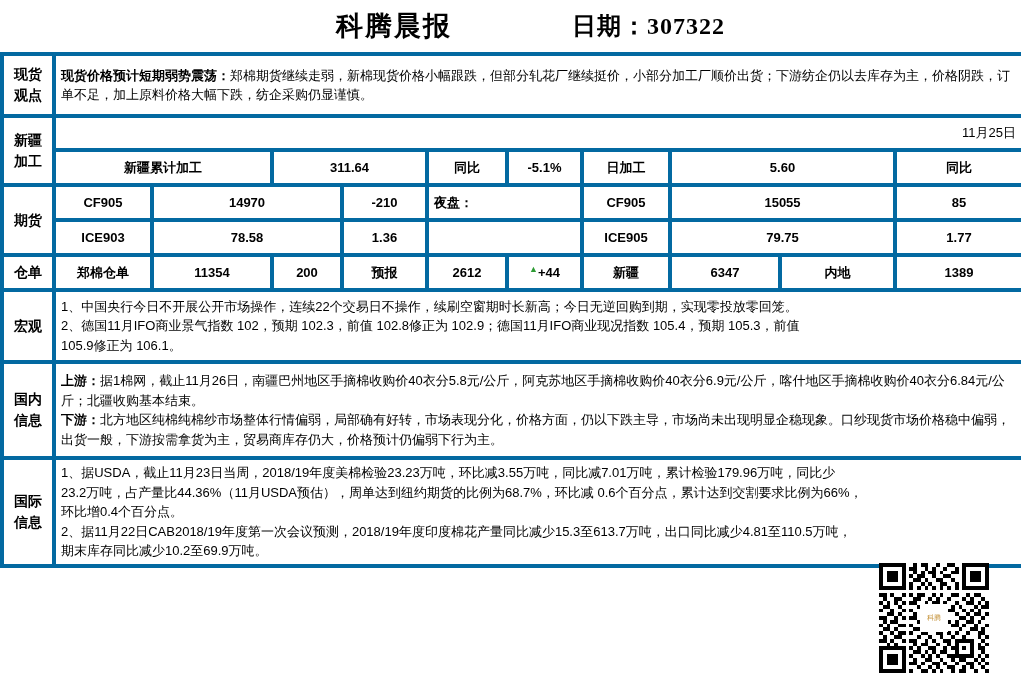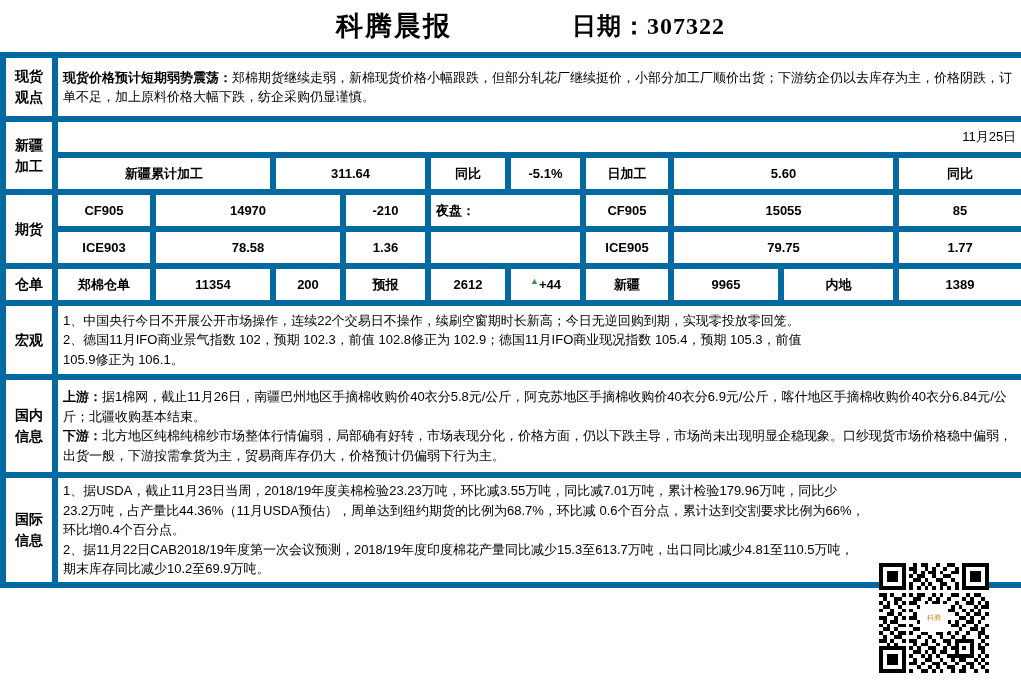--- a/index.html
+++ b/index.html
@@ -42,21 +42,21 @@
     letter-spacing: 1px;
   }
   
   table.main {
     border-collapse: collapse;
     table-layout: fixed;
     width: 1021px;
     font-size: 13px;
   }
   table.main td {
-    border: 6px solid #0369a1;
+    border: 4px solid #0369a1;
     padding: 3px 5px;
     vertical-align: middle;
     line-height: 1.5;
   }
   .rowlabel {
     width: 50px;
     text-align: center;
     font-weight: bold;
     font-size: 14px;
     line-height: 1.35;
@@ -190,21 +190,21 @@
 
     <tr>
       <td class="rowlabel">仓单</td>
       <td class="ctr h-row">郑棉仓单</td>
       <td class="ctr h-row">11354</td>
       <td class="ctr h-row">200</td>
       <td class="ctr h-row">预报</td>
       <td class="ctr h-row">2612</td>
       <td class="ctr h-row"><span class="green-mark">▲</span><span>+44</span></td>
       <td class="ctr h-row">新疆</td>
-      <td class="ctr h-row">9965</td>
+      <td class="ctr h-row">6347</td>
       <td class="ctr h-row">内地</td>
       <td class="ctr h-row">1389</td>
     </tr>
 
     <tr>
       <td class="rowlabel h-macro">宏观</td>
       <td class="celltext h-macro" colspan="10">
         <div>1、中国央行今日不开展公开市场操作，连续22个交易日不操作，续刷空窗期时长新高；今日无逆回购到期，实现零投放零回笼。</div>
         <div>2、德国11月IFO商业景气指数 102，预期 102.3，前值 102.8修正为 102.9；德国11月IFO商业现况指数 105.4，预期 105.3，前值</div>
         <div>105.9修正为 106.1。</div>

